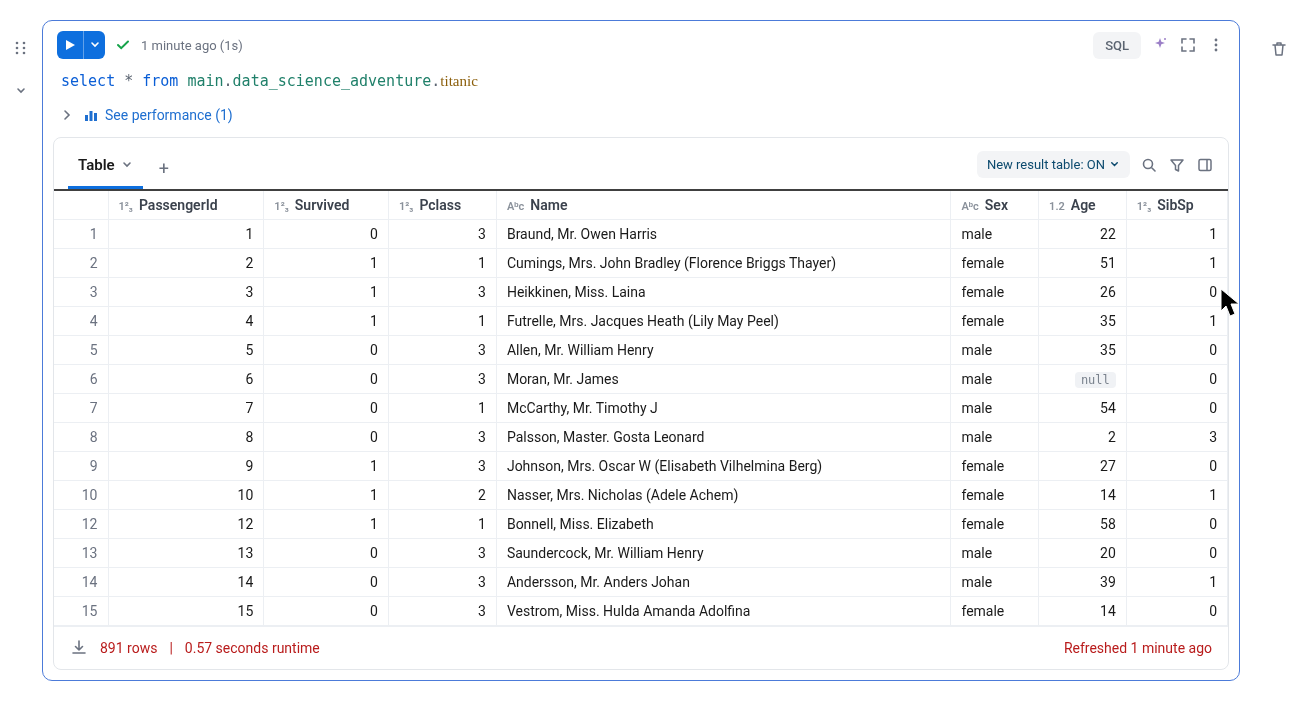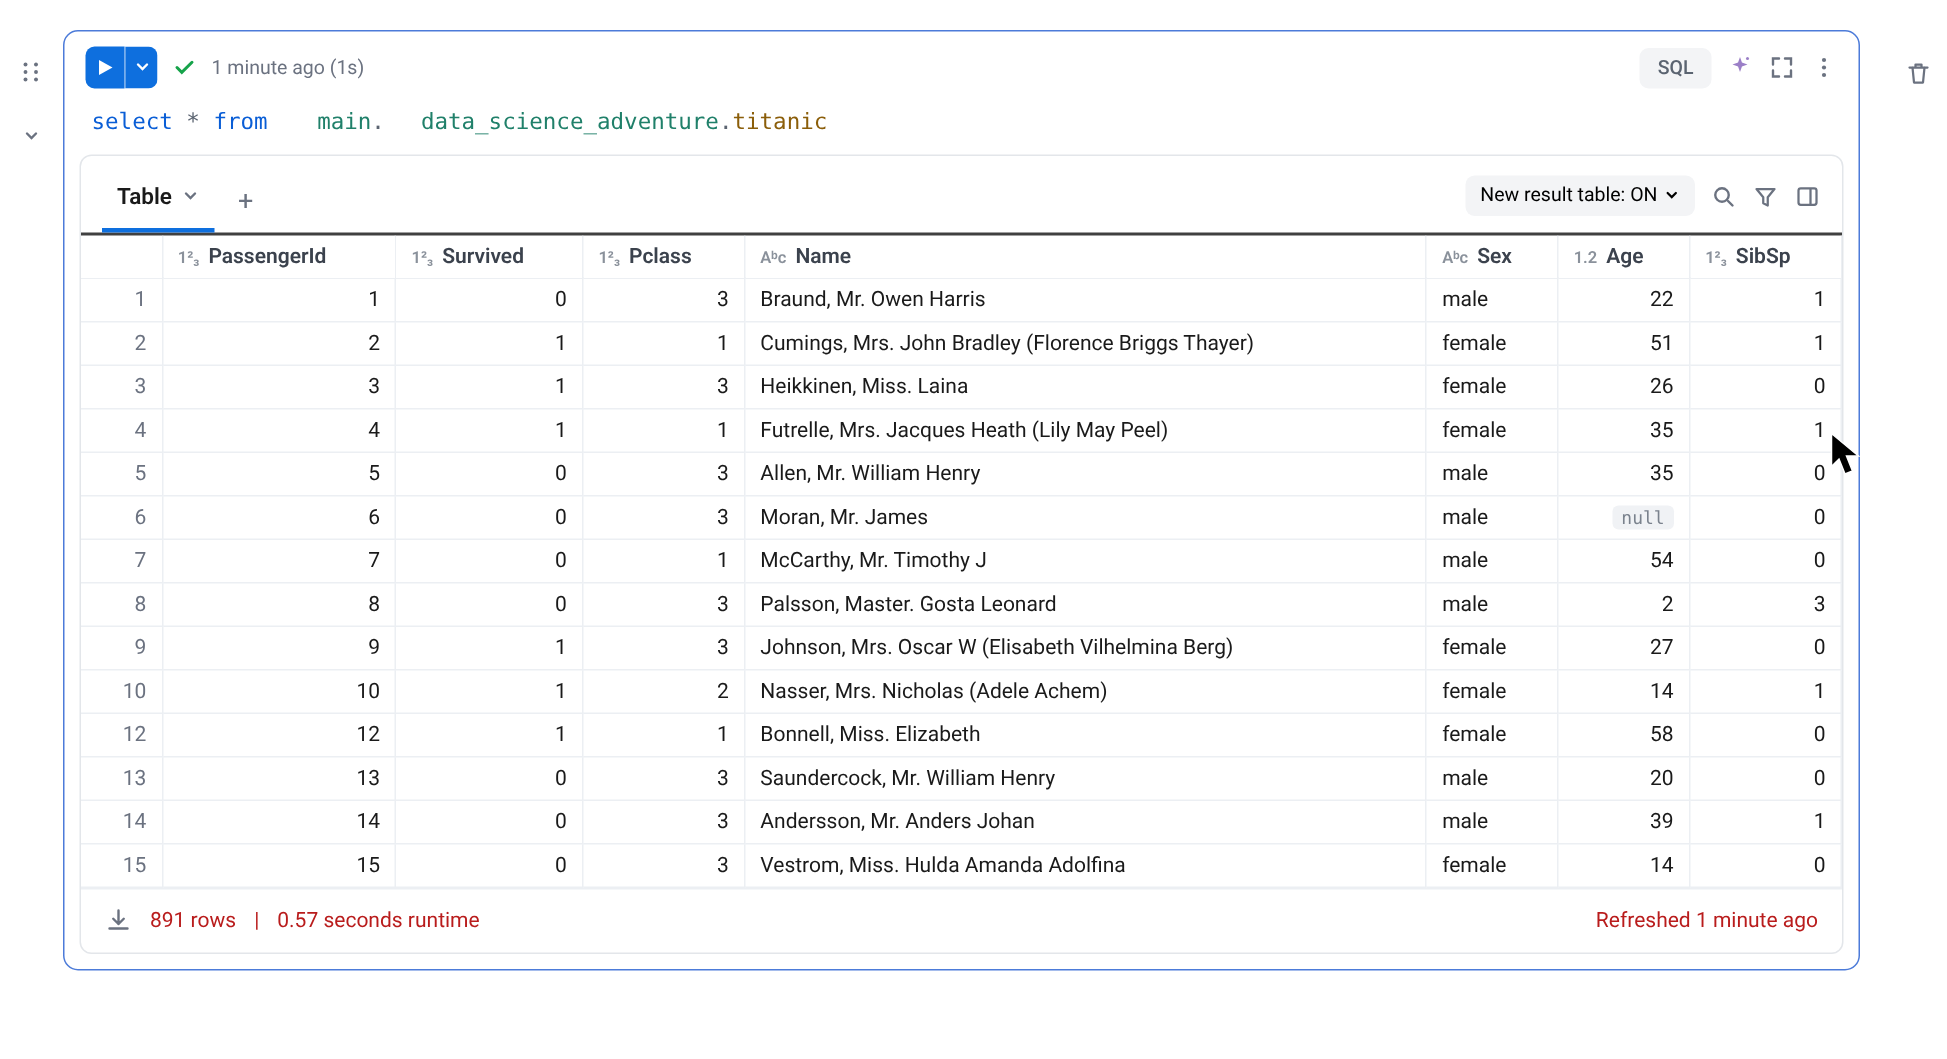--- a/index.html
+++ b/index.html
@@ -15,32 +15,32 @@
 .run-btn { background: #0e6fde; color: #fff; border: none; border-radius: 6px 0 0 6px; width: 26px; height: 28px; display: flex; align-items: center; justify-content: center; cursor: pointer; }
 .run-dd { background: #0e6fde; color: #fff; border: none; border-radius: 0 6px 6px 0; border-left: 1px solid rgba(255,255,255,0.35); width: 22px; height: 28px; display: flex; align-items: center; justify-content: center; cursor: pointer; }
 .check { color: #16a34a; display: flex; align-items: center; }
 .timestamp { color: #6b7280; font-size: 13px; }
 .spacer { flex: 1; }
 .lang-badge { background: #f3f4f6; color: #5b6471; font-size: 13px; font-weight: 500; padding: 6px 12px; border-radius: 6px; }
 .tb-icon { color: #6b7280; width: 18px; height: 18px; cursor: pointer; display: flex; align-items: center; justify-content: center; }
 .tb-icon.ai { color: #9b7fc7; }
 .code-area { padding: 6px 18px 10px 18px; font-family: ui-monospace, "SF Mono", Menlo, Consolas, monospace; font-size: 15px; line-height: 1.6; }
 .kw { color: #0a5ed6; }
-.ident { color: #20806a; margin-left: 24px; }
-.ident-b { color: #8b5e0a; }
+.ident { color: #20806a; }
+.ident-b { color: #8b5e0a; font-family: Liberation Serif, serif; }
 .punct { color: #5b6471; }
 .perf-row { display: flex; align-items: center; gap: 10px; padding: 4px 18px 14px 18px; }
 .perf-link { color: #1f6fd0; font-size: 14px; cursor: pointer; display: flex; align-items: center; gap: 6px; }
 .perf-caret { color: #6b7280; }
 .result-wrap { margin: 0 10px 10px 10px; border: 1px solid #e3e6ea; border-radius: 8px; overflow: hidden; }
 .tabbar { display: flex; align-items: center; gap: 10px; padding: 10px 14px 0 14px; border-bottom: 2px solid #404040; }
 .tab { display: flex; align-items: center; gap: 6px; font-size: 15px; font-weight: 600; color: #1a1a1a; padding: 8px 10px 12px 10px; border-bottom: 3px solid #0e6fde; cursor: pointer; }
 .tab-dd { color: #6b7280; cursor: pointer; }
 .plus { color: #6b7280; font-size: 18px; cursor: pointer; padding: 0 6px; }
-.rt-pill { background: #f3f4f6; color: #000000; font-size: 13px; padding: 6px 10px; border-radius: 6px; display: flex; align-items: center; gap: 4px; cursor: pointer; margin-bottom: 8px; }
+.rt-pill { background: #f3f4f6; color: #0c4a6e; font-size: 13px; padding: 6px 10px; border-radius: 6px; display: flex; align-items: center; gap: 4px; cursor: pointer; margin-bottom: 8px; }
 .table-area { overflow: auto; }
 table { border-collapse: collapse; width: 100%; font-size: 14px; }
 th, td { border-right: 1px solid #eceff3; border-bottom: 1px solid #eceff3; padding: 6px 10px; text-align: left; white-space: nowrap; }
 th { font-weight: 600; color: #3b424d; background: #fff; position: sticky; top: 0; }
 .rownum { text-align: right; color: #6b7280; width: 54px; background: #fff; }
 .num { text-align: right; }
 .col-icon { color: #8a919b; font-size: 11px; margin-right: 6px; }
 .null-badge { background: #f0f2f5; color: #7a828d; font-family: ui-monospace, monospace; font-size: 12px; padding: 1px 6px; border-radius: 4px; }
 .footbar { display: flex; align-items: center; gap: 12px; padding: 12px 16px; border-top: 1px solid #eceff3; font-size: 14px; color: #b91c1c; }
 .dl { color: #6b7280; cursor: pointer; }
@@ -113,20 +113,35 @@
               <circle cx="8" cy="8" r="1.4" fill="currentColor"></circle>
               <circle cx="8" cy="13" r="1.4" fill="currentColor"></circle>
             </svg>
         </span>
       </div>
 
       <div class="code-area">
         <span class="kw">select</span><span class="punct"> * </span><span class="kw">from</span><span class="ident"> main</span><span class="punct">.</span><span class="ident">data_science_adventure</span><span class="punct">.</span><span class="ident-b">titanic</span>
       </div>
 
+      <div class="perf-row">
+        <span class="perf-caret">
+          <svg width="12" height="12" viewBox="0 0 12 12">
+              <path d="M4 2l4 4-4 4" stroke="currentColor" stroke-width="1.6" fill="none" stroke-linecap="round"></path>
+            </svg>
+        </span>
+        <span class="perf-link">
+          <svg width="16" height="16" viewBox="0 0 16 16">
+              <rect x="2" y="8" width="3" height="6" fill="currentColor"></rect>
+              <rect x="6.5" y="4" width="3" height="10" fill="currentColor"></rect>
+              <rect x="11" y="6" width="3" height="8" fill="currentColor"></rect>
+            </svg>
+          <span>See performance (1)</span>
+        </span>
+      </div>
 
       <div class="result-wrap">
         <div class="tabbar">
           <div class="tab">
             <span>Table</span>
             <span class="tab-dd">
               <svg width="12" height="12" viewBox="0 0 12 12">
                   <path d="M3 4l3 3 3-3" stroke="currentColor" stroke-width="1.6" fill="none" stroke-linecap="round"></path>
                 </svg>
             </span>

